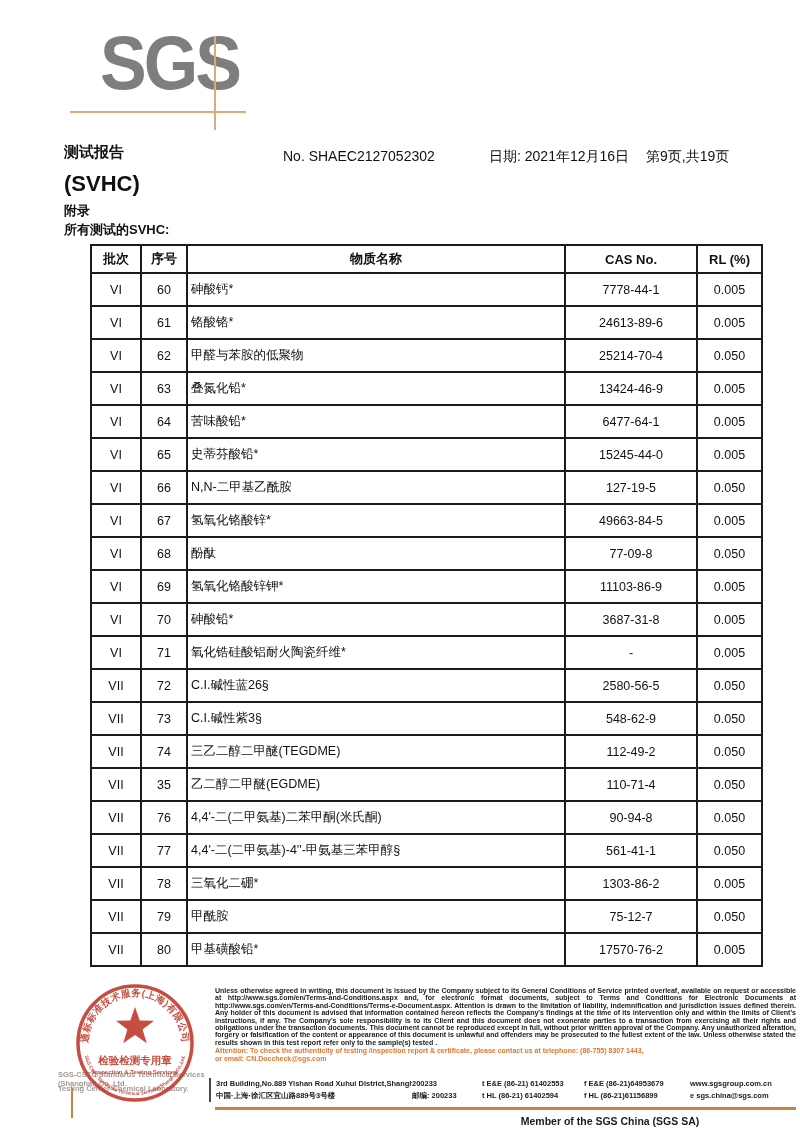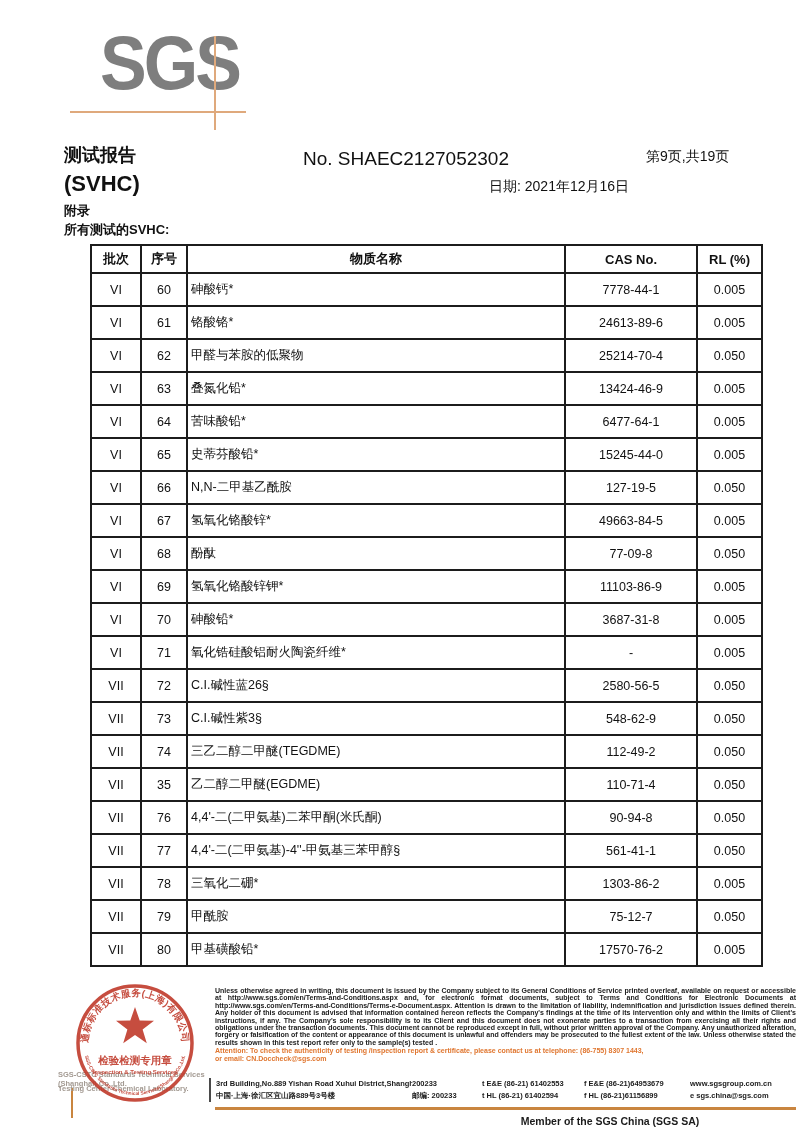--- a/index.html
+++ b/index.html
@@ -7,24 +7,24 @@
     position:relative;width:800px;height:1131px;background:#ffffff;
     font-family:Liberation Sans, sans-serif;color:#111;
     margin:0 auto;overflow:hidden;padding-left:48px;
   }
   
   .logo-text{position:absolute;left:100px;top:28px;font-size:70px;font-weight:bold;
     color:#7e7e7e;letter-spacing:-3px;line-height:1;transform:scaleY(1.08);}
   .logo-hline{position:absolute;left:70px;top:111px;width:176px;height:2px;background:#dfa97c;}
   .logo-vline{position:absolute;left:214px;top:36px;width:2px;height:94px;background:#dfa97c;}
   
-  .title{position:absolute;left:64px;top:143px;font-size:18px;font-weight:bold;}
+  .title{position:absolute;left:64px;top:143px;font-size:15px;font-weight:bold;}
   .subtitle{position:absolute;left:64px;top:171px;font-size:22px;font-weight:bold;}
-  .report-no{position:absolute;left:283px;top:148px;font-size:19px;margin-left:20px;}
-  .report-date{position:absolute;left:489px;top:148px;font-size:14px;margin-top:30px;}
+  .report-no{position:absolute;left:283px;top:148px;font-size:14px;}
+  .report-date{position:absolute;left:489px;top:148px;font-size:14px;}
   .page-info{position:absolute;left:646px;top:148px;font-size:14px;}
   .appendix{position:absolute;left:64px;top:202px;font-size:13px;font-weight:bold;}
   .tested-label{position:absolute;left:64px;top:221px;font-size:13px;font-weight:bold;}
   
   table.svhc{position:absolute;left:74px;top:244px;width:671px;border-collapse:collapse;
     table-layout:fixed;margin-left:16px;}
   table.svhc th,table.svhc td{border:2px solid #1c1c1c;overflow:hidden;white-space:nowrap;}
   table.svhc th{height:26px;font-size:13px;font-weight:bold;text-align:center;padding:0;}
   table.svhc td{height:31px;font-size:12.5px;text-align:center;padding:0;}
   table.svhc td.cell-name{text-align:left;padding-left:3px;}

